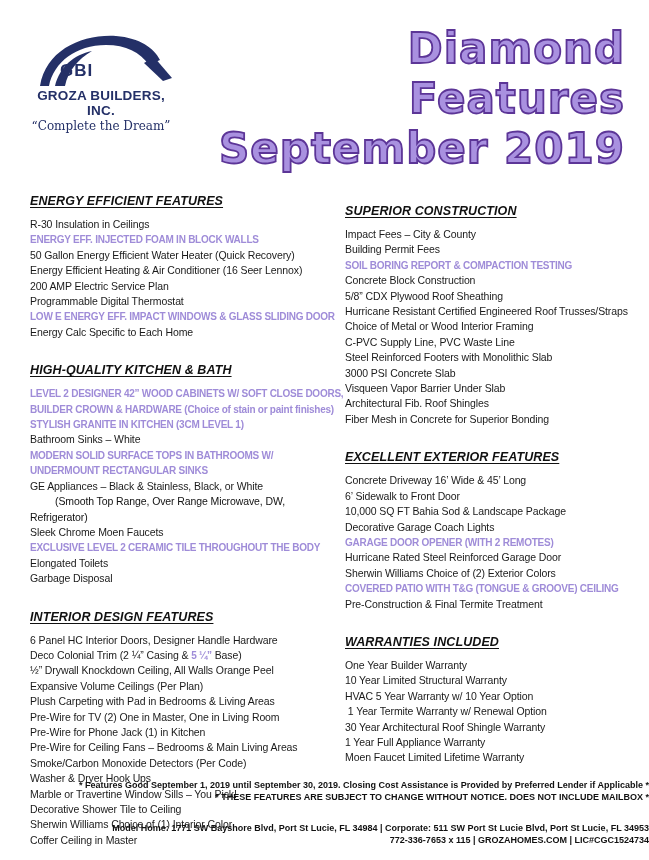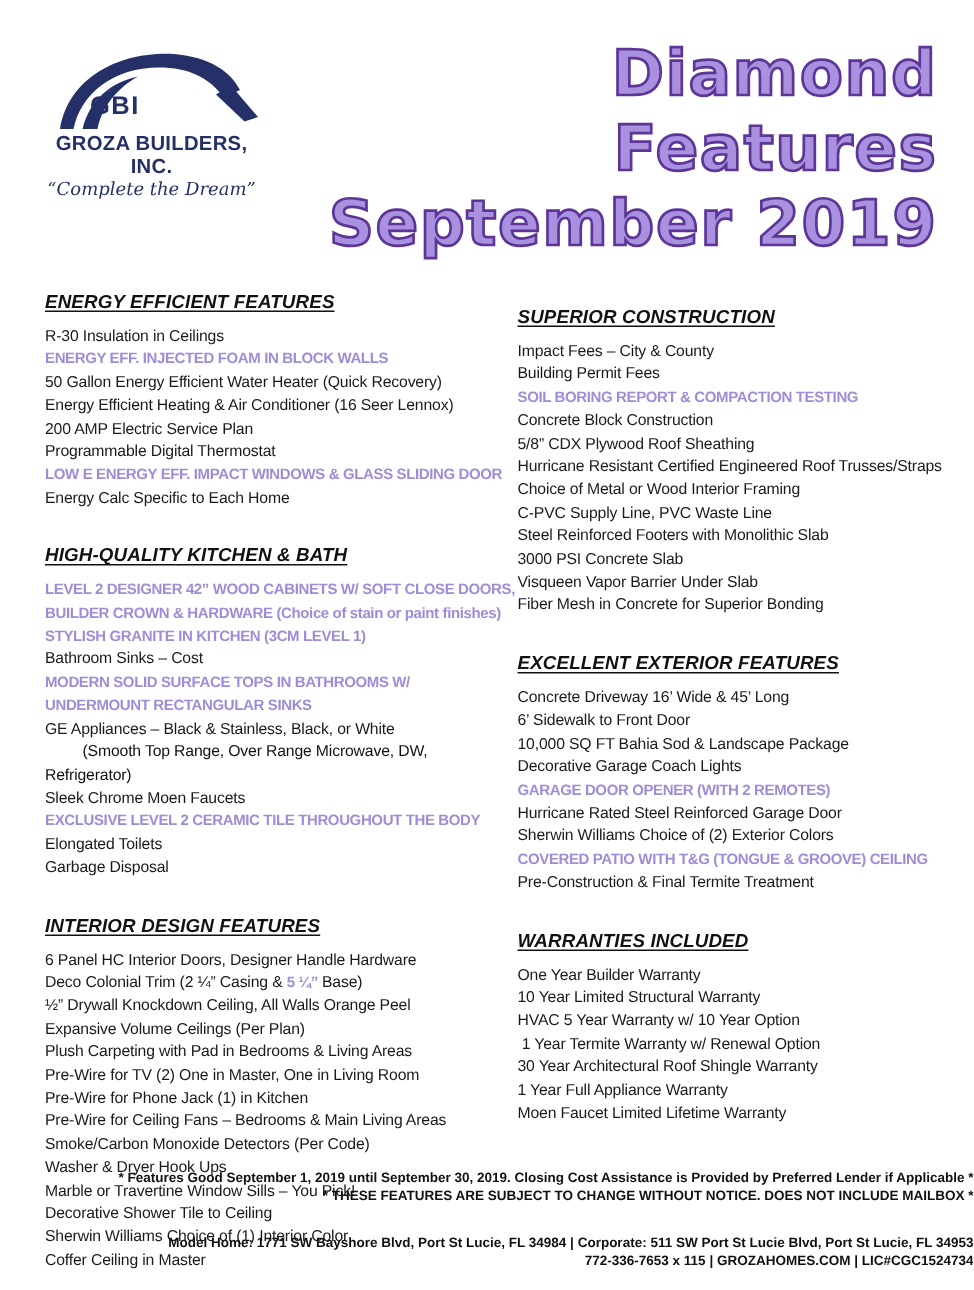--- a/index.html
+++ b/index.html
@@ -12,21 +12,21 @@
   *{box-sizing:border-box;margin:0;padding:0;}
   html,body{background:#ffffff;}
   body{font-family:"Liberation Sans",sans-serif;color:var(--ink);}
   .page{position:relative;width:649px;height:860px;background:#fff;overflow:hidden;}
 
   
   .header{display:flex;align-items:flex-start;padding:22px 16px 0 26px;}
   .logo{width:168px;flex:0 0 auto;position:relative;padding-top:8px;}
   .logo svg{display:block;margin-left:6px;}
   .logo-name{font-size:13.5px;font-weight:700;color:var(--navy);letter-spacing:.2px;margin-top:-6px;text-align:center;width:150px;}
-  .logo-tagline{font-family:"DejaVu Serif",serif;font-style:italic;font-size:12px;color:var(--navy);text-align:center;width:150px;margin-top:1px;}
+  .logo-tagline{font-family:"DejaVu Serif",serif;font-size:12px;color:var(--navy);text-align:center;width:150px;margin-top:1px;}
   .title{flex:1;text-align:right;padding-right:8px;padding-top:2px;}
   .title-line{
     font-family:"DejaVu Sans",sans-serif;
     font-weight:800;
     font-size:42px;
     line-height:50px;
     letter-spacing:1px;
     color:var(--title-fill);
     -webkit-text-stroke:1.8px var(--title-stroke);
   }
@@ -83,21 +83,21 @@
           <p class="item"><span class="t-normal">Energy Efficient Heating &amp; Air Conditioner (16 Seer Lennox)</span></p>
           <p class="item"><span class="t-normal">200 AMP Electric Service Plan</span></p>
           <p class="item"><span class="t-normal">Programmable Digital Thermostat</span></p>
           <p class="item"><span class="t-purple">LOW E ENERGY EFF. IMPACT WINDOWS &amp; GLASS SLIDING DOOR</span></p>
           <p class="item"><span class="t-normal">Energy Calc Specific to Each Home</span></p>
         </section>
         <section class="section">
           <h2 class="sec-heading">HIGH-QUALITY KITCHEN &amp; BATH</h2>
           <p class="item"><span class="t-purple">LEVEL 2 DESIGNER 42” WOOD CABINETS W/ SOFT CLOSE DOORS, BUILDER CROWN &amp; HARDWARE (Choice of stain or paint finishes)</span></p>
           <p class="item"><span class="t-purple">STYLISH GRANITE IN KITCHEN (3CM LEVEL 1)</span></p>
-          <p class="item"><span class="t-normal">Bathroom Sinks – Cost</span></p>
+          <p class="item"><span class="t-normal">Bathroom Sinks – White</span></p>
           <p class="item"><span class="t-purple">MODERN SOLID SURFACE TOPS IN BATHROOMS W/ UNDERMOUNT RECTANGULAR SINKS</span></p>
           <p class="item"><span class="t-normal">GE Appliances – Black &amp; Stainless, Black, or White</span></p>
           <p class="item"><span class="t-bold">(Smooth Top Range, Over Range Microwave, DW, Refrigerator)</span></p>
           <p class="item"><span class="t-normal">Sleek Chrome Moen Faucets</span></p>
           <p class="item"><span class="t-purple">EXCLUSIVE LEVEL 2 CERAMIC TILE THROUGHOUT THE BODY</span></p>
           <p class="item"><span class="t-normal">Elongated Toilets</span></p>
           <p class="item"><span class="t-normal">Garbage Disposal</span></p>
         </section>
         <section class="section">
           <h2 class="sec-heading">INTERIOR DESIGN FEATURES</h2>
@@ -124,20 +124,21 @@
           <p class="item"><span class="t-normal">Building Permit Fees</span></p>
           <p class="item"><span class="t-purple">SOIL BORING REPORT &amp; COMPACTION TESTING</span></p>
           <p class="item"><span class="t-normal">Concrete Block Construction</span></p>
           <p class="item"><span class="t-normal">5/8” CDX Plywood Roof Sheathing</span></p>
           <p class="item"><span class="t-normal">Hurricane Resistant Certified Engineered Roof Trusses/Straps</span></p>
           <p class="item"><span class="t-normal">Choice of Metal or Wood Interior Framing</span></p>
           <p class="item"><span class="t-normal">C-PVC Supply Line, PVC Waste Line</span></p>
           <p class="item"><span class="t-normal">Steel Reinforced Footers with Monolithic Slab</span></p>
           <p class="item"><span class="t-normal">3000 PSI Concrete Slab</span></p>
           <p class="item"><span class="t-normal">Visqueen Vapor Barrier Under Slab</span></p>
+          <p class="item"><span class="t-normal">Architectural Fib. Roof Shingles</span></p>
           <p class="item"><span class="t-normal">Fiber Mesh in Concrete for Superior Bonding</span></p>
         </section>
         <section class="section">
           <h2 class="sec-heading">EXCELLENT EXTERIOR FEATURES</h2>
           <p class="item"><span class="t-normal">Concrete Driveway 16’ Wide &amp; 45’ Long</span></p>
           <p class="item"><span class="t-normal">6’ Sidewalk to Front Door</span></p>
           <p class="item"><span class="t-normal">10,000 SQ FT Bahia Sod &amp; Landscape Package</span></p>
           <p class="item"><span class="t-normal">Decorative Garage Coach Lights</span></p>
           <p class="item"><span class="t-purple">GARAGE DOOR OPENER (WITH 2 REMOTES)</span></p>
           <p class="item"><span class="t-normal">Hurricane Rated Steel Reinforced Garage Door</span></p>

